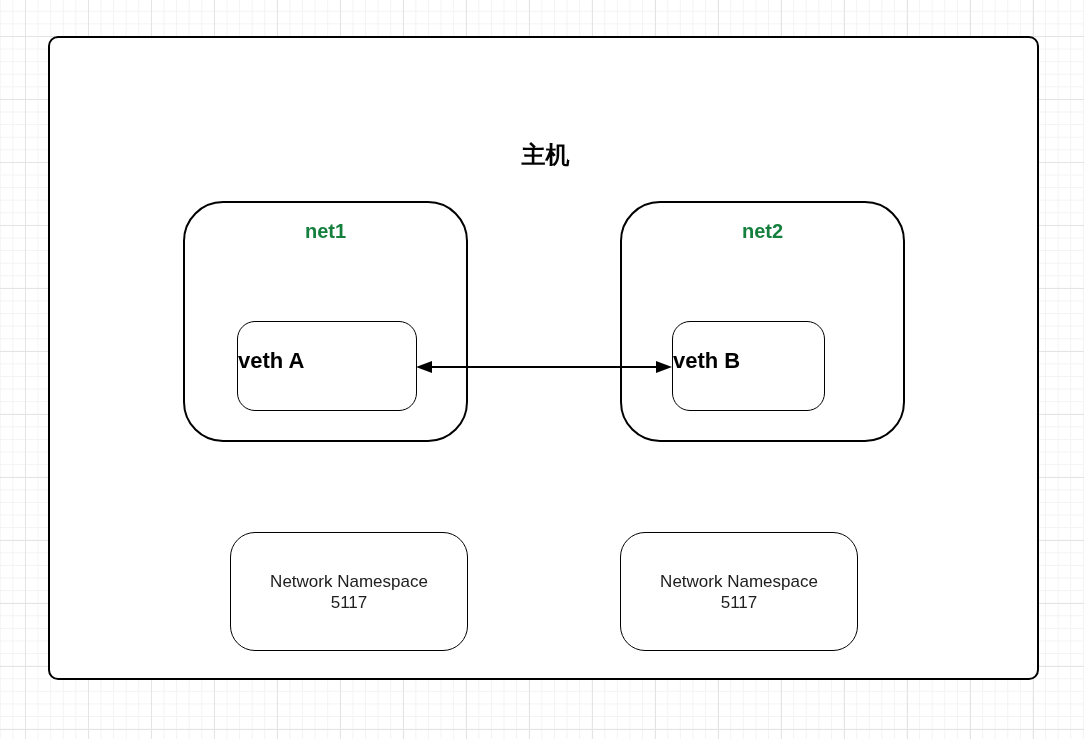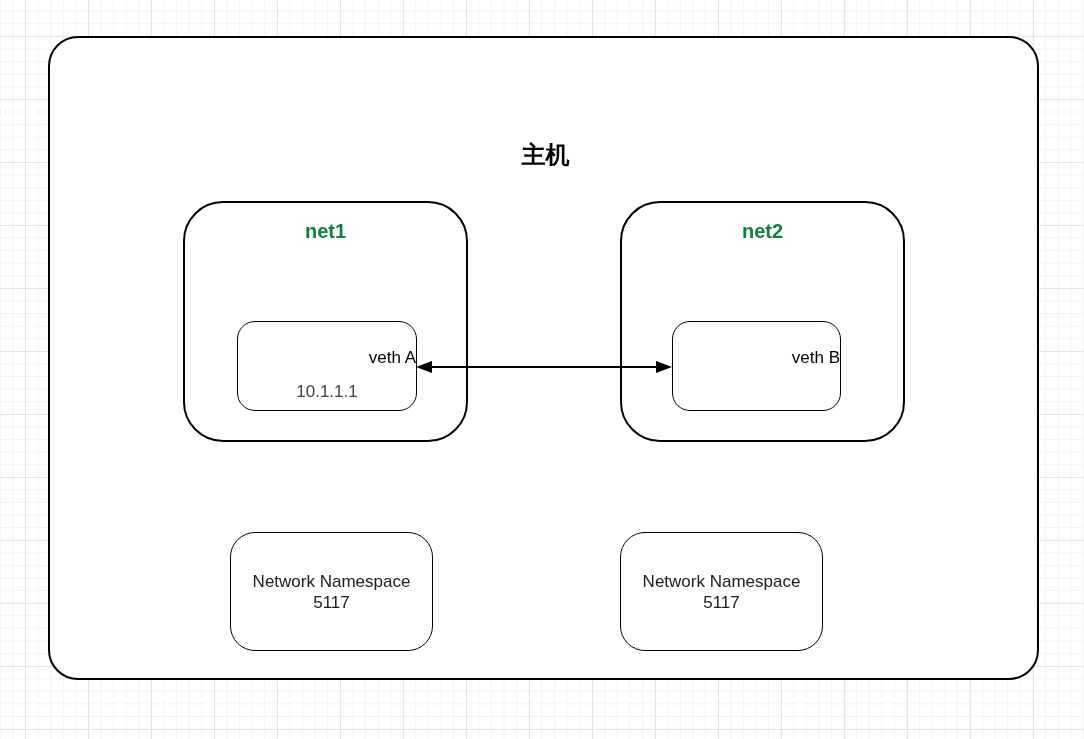--- a/index.html
+++ b/index.html
@@ -24,21 +24,21 @@
     position: absolute;
     background: #ffffff;
     border: 1.5px solid #000000;
     box-sizing: border-box;
   }
 
   .host-box {
     left: 48px; top: 36px;
     width: 991px; height: 644px;
     border-width: 2px;
-    border-radius: 30px;
+    border-radius: 10px;
   }
 
   .host-title {
     position: absolute;
     left: 0; top: 103px;
     width: 991px;
     text-align: center;
     font-size: 24px;
     font-weight: bold;
     line-height: 28px;
@@ -60,43 +60,43 @@
     text-align: center;
     font-size: 20px;
     font-weight: bold;
     color: #15803d;
   }
 
   .veth-box {
     border-radius: 18px;
   }
   .veth-box.veth-a { left: 237px; top: 321px; width: 180px; height: 90px; }
-  .veth-box.veth-b { left: 672px; top: 321px; width: 169px; height: 90px; }
+  .veth-box.veth-b { left: 672px; top: 321px; width: 153px; height: 90px; }
 
   .veth-name {
     position: absolute;
     left: 0; top: 26px;
     width: 100%;
-    text-align: right;
-    font-size: 17px;
-    font-weight: normal;
+    text-align: left;
+    font-size: 22px;
+    font-weight: bold;
     color: #000000;
   }
 
   .veth-ip {
     position: absolute;
     left: 0; bottom: 8px;
     width: 100%;
     text-align: center;
     font-size: 17px;
     color: #404040;
   }
 
   .ns-box {
-    width: 203px; height: 119px;
+    width: 238px; height: 119px;
     border-radius: 25px;
     display: flex;
     align-items: center;
     justify-content: center;
   }
   .ns-box.ns-left  { left: 230px; top: 532px; }
   .ns-box.ns-right { left: 620px; top: 532px; }
 
   .ns-text {
     text-align: center;
@@ -125,21 +125,20 @@
   <div class="box net-box net1">
     <div class="net-label">net1</div>
   </div>
 
   <div class="box net-box net2">
     <div class="net-label">net2</div>
   </div>
 
   <div class="box veth-box veth-a">
     <div class="veth-name">veth A</div>
-    <div class="veth-ip">10.1.1.1</div>
   </div>
 
   <div class="box veth-box veth-b">
     <div class="veth-name">veth B</div>
   </div>
 
   <svg class="connector" viewBox="0 0 260 22" xmlns="http://www.w3.org/2000/svg">
     <line x1="15" y1="11" x2="245" y2="11" stroke="#000000" stroke-width="1.8"></line>
     <polygon points="2,11 18,5 18,17" fill="#000000"></polygon>
     <polygon points="258,11 242,5 242,17" fill="#000000"></polygon>

